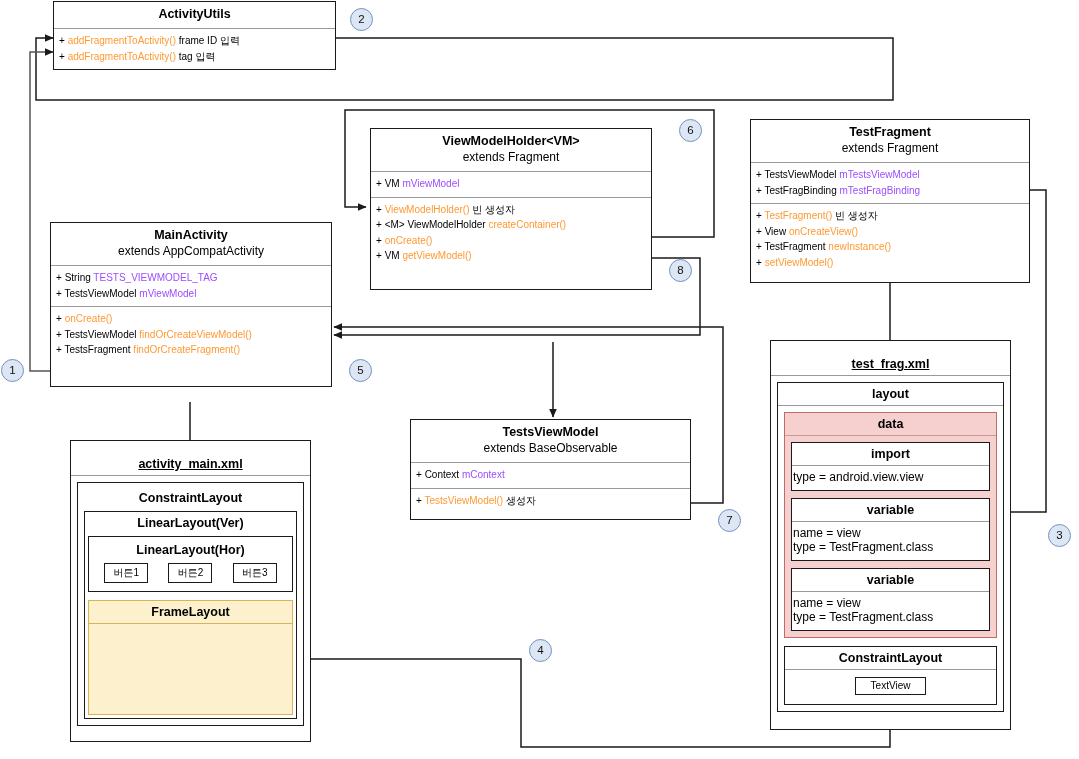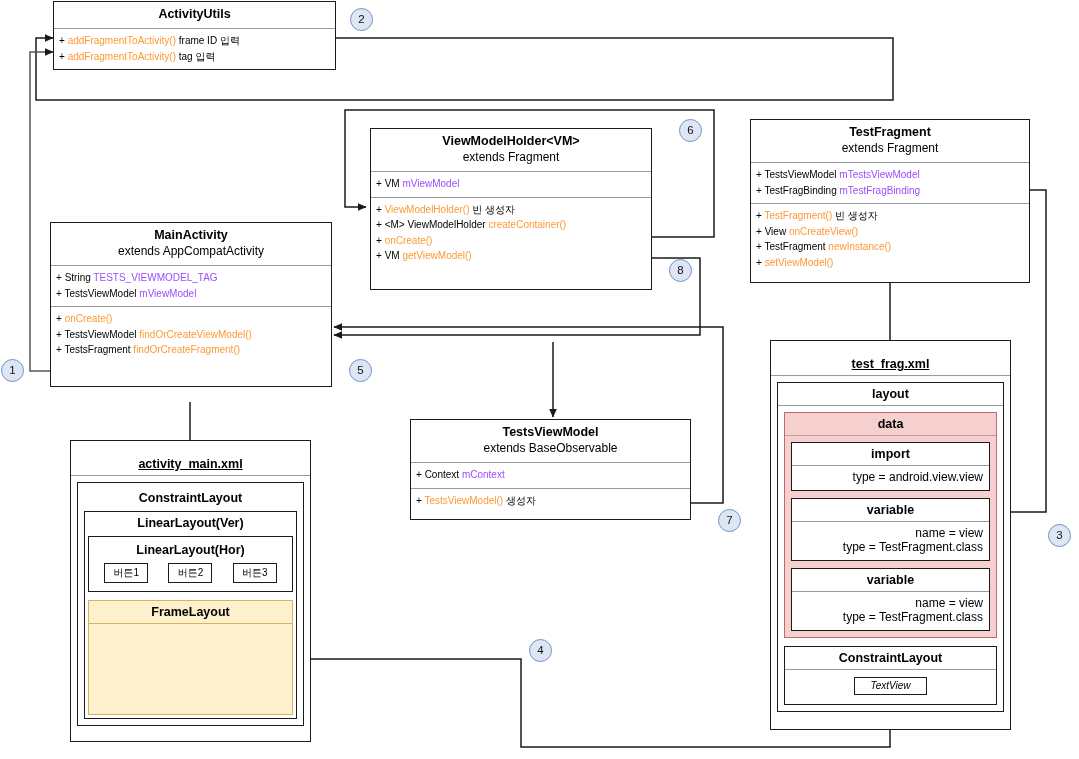--- a/index.html
+++ b/index.html
@@ -78,24 +78,23 @@
   }
   .ttitle {
     text-align: center;
     font-weight: bold;
     font-size: 12.5px;
     padding: 4px 2px 4px 2px;
     border-bottom: 1.1px solid #9a9a9a;
   }
   .ttitle.u { text-decoration: underline; margin-top: 12px; }
   .tbody {
-    padding: 4px 6px 5px 16px;
+    padding: 4px 6px 5px 1px;
     font-size: 12px;
     line-height: 14.5px;
-    text-align: right;
   }
   .tbody.empty { padding: 0; }
   .pink { background: #f6cfcf; border-color: #c06a6a; }
   .pink > .ttitle { border-bottom-color: #c99; }
   .amber { background: #fdf0cd; border-color: #d9b35c; }
   .amber > .ttitle { border-bottom-color: #d9b35c; }
 
   
   .step {
     position: absolute;
@@ -334,21 +333,21 @@
                 <div class="tbody">
                   <div>name = view</div>
                   <div>type = TestFragment.class</div>
                 </div>
               </div>
             </div>
           </div>
           <div class="tbox" style="margin-top:8px;">
             <div class="ttitle">ConstraintLayout</div>
             <div class="tbody" style="text-align:center; padding:7px 6px 9px 6px;">
-              <span class="btn" style="display:inline-block; padding:1px 15px;font-style:italic;">TextView</span>
+              <span class="btn" style="display:inline-block; padding:1px 15px;">TextView</span>
             </div>
           </div>
         </div>
       </div>
     </div>
   </div>
 
   <div class="step" style="left:1px;   top:359px;">1</div>
   <div class="step" style="left:350px; top:8px;">2</div>
   <div class="step" style="left:1048px;top:524px;">3</div>

